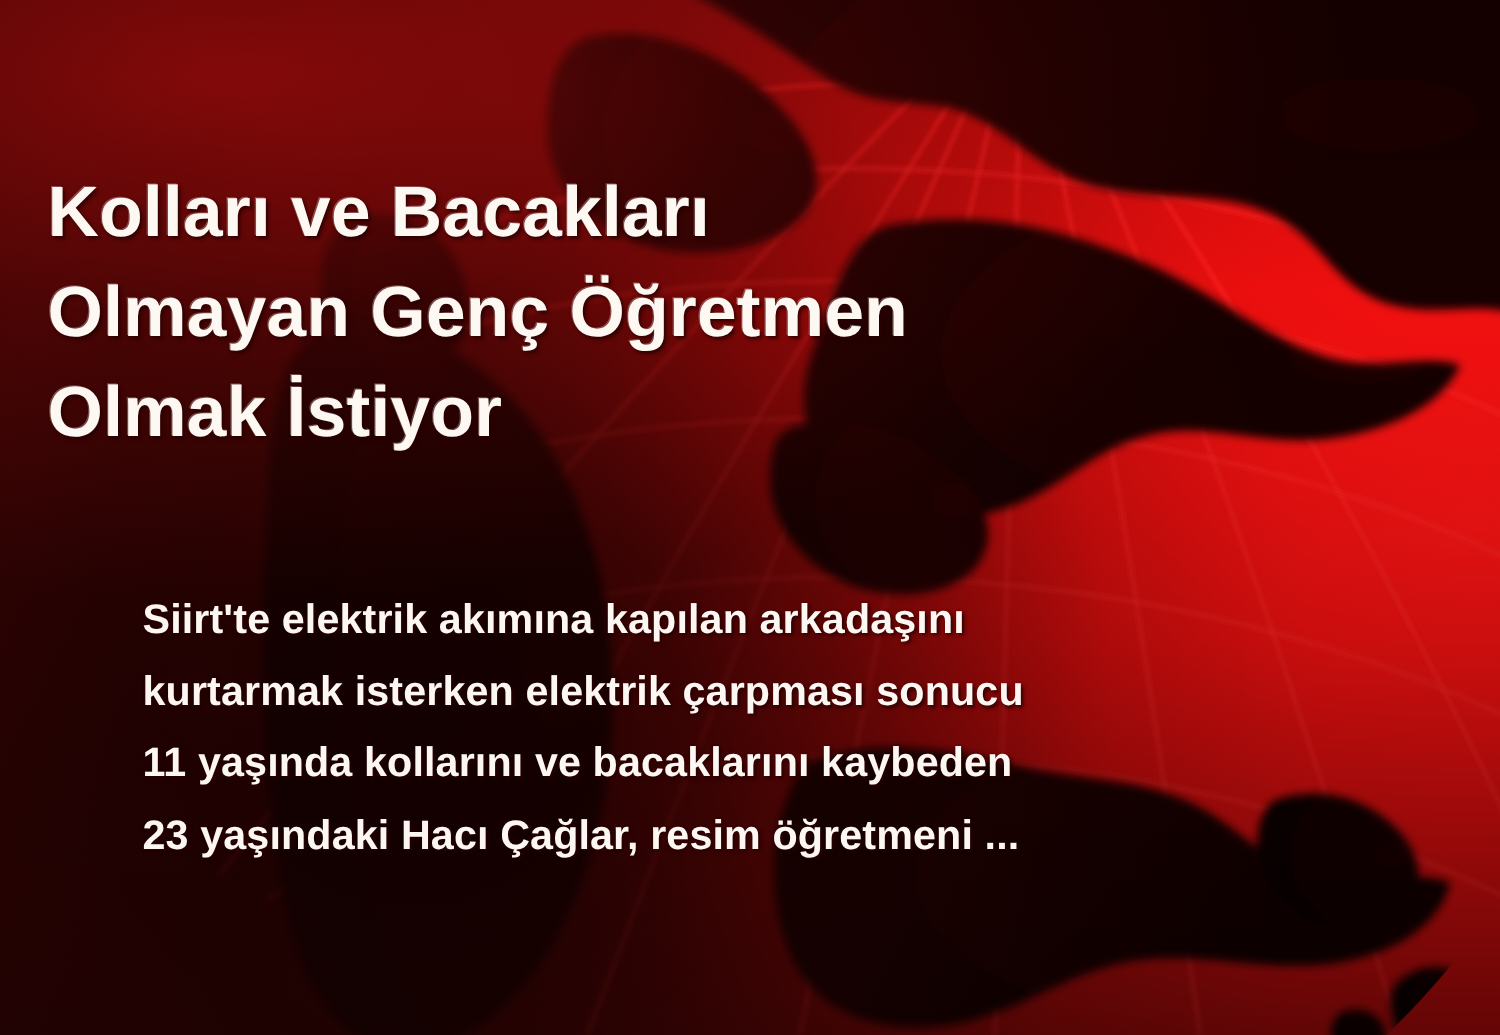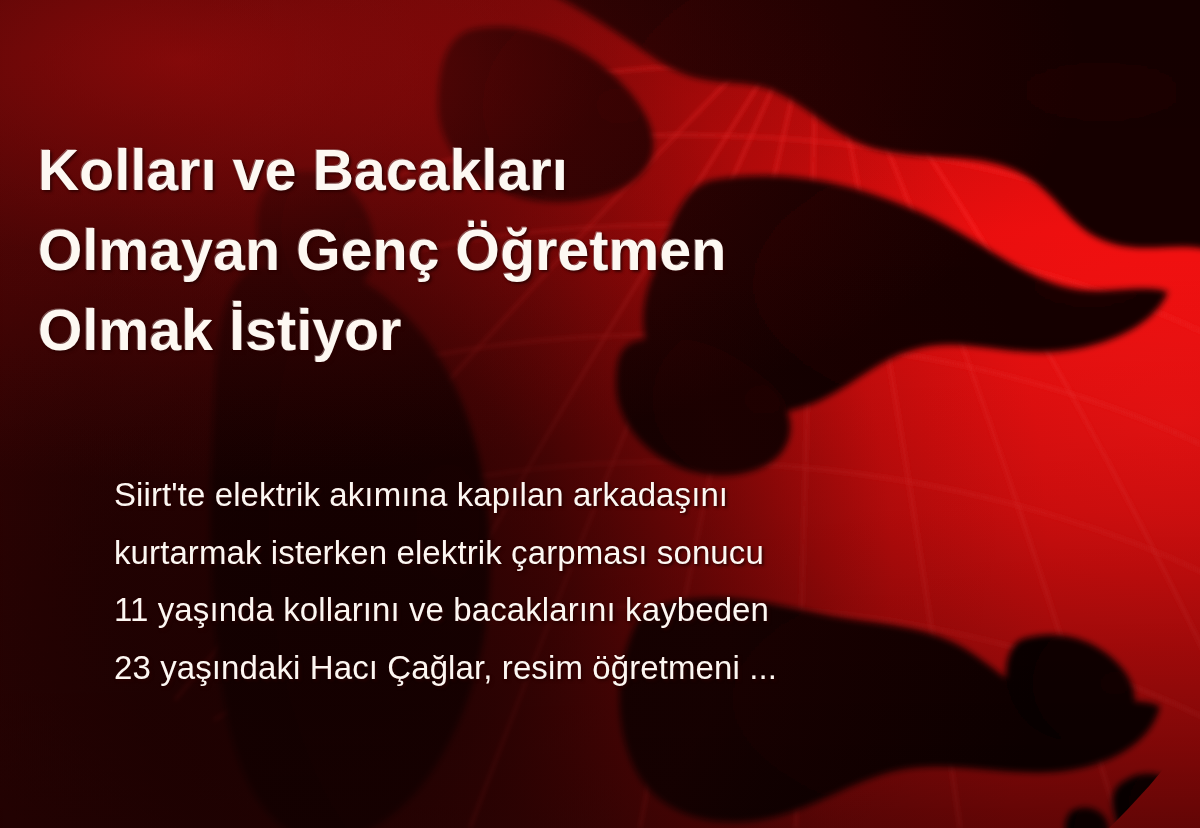--- a/index.html
+++ b/index.html
@@ -75,21 +75,21 @@
     white-space: pre-line;
   }
 
   #summary {
     position: absolute;
     left: 114px;
     top: 466px;
     width: 1060px;
     color: #fcf7f2;
     font-size: 33px;
-    font-weight: 400;
+    font-weight: 700;
     line-height: 1.745;
     letter-spacing: 0.1px;
     text-shadow:
        2px 2px 3px rgba(40,0,0,0.80),
        0 0 2px rgba(60,0,0,0.50);
     white-space: pre-line;
   }
 </style>
 </head>
 <body>

